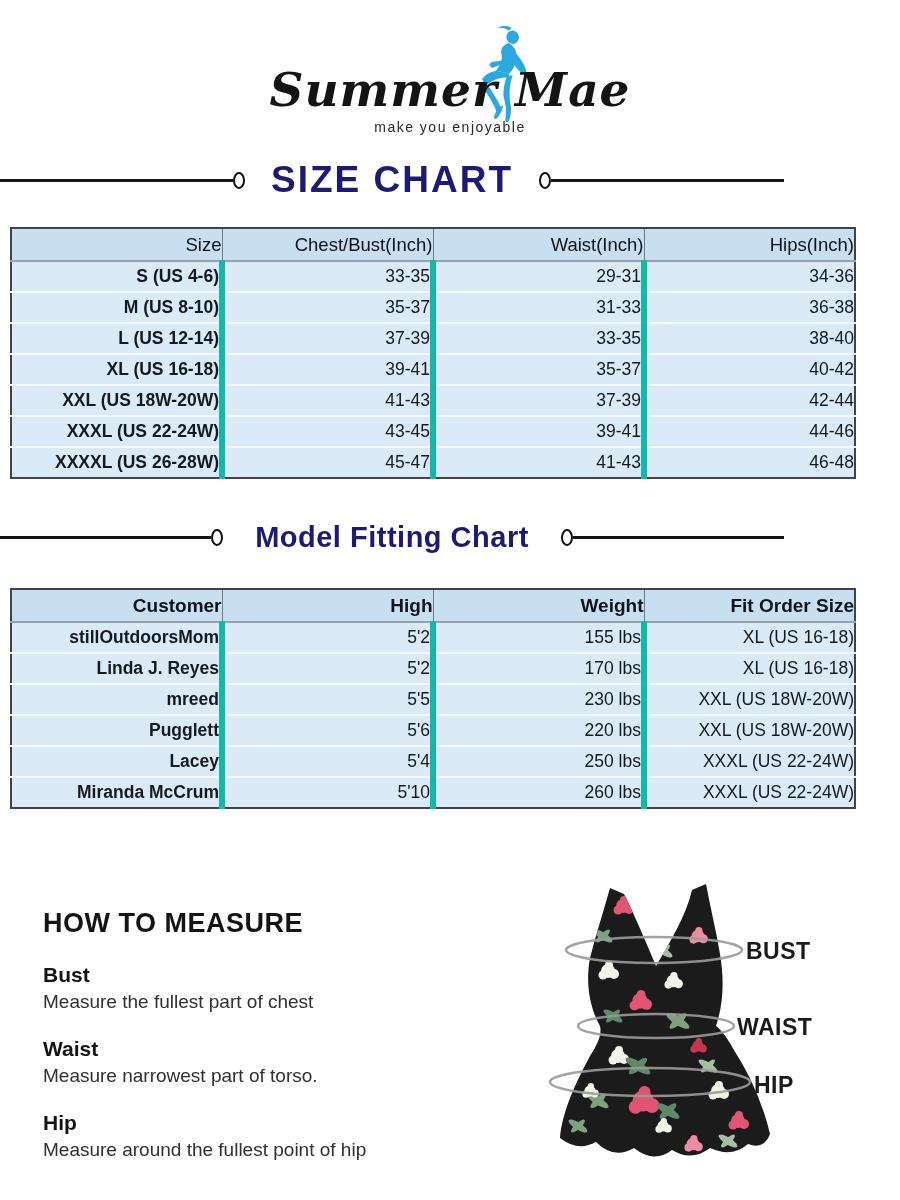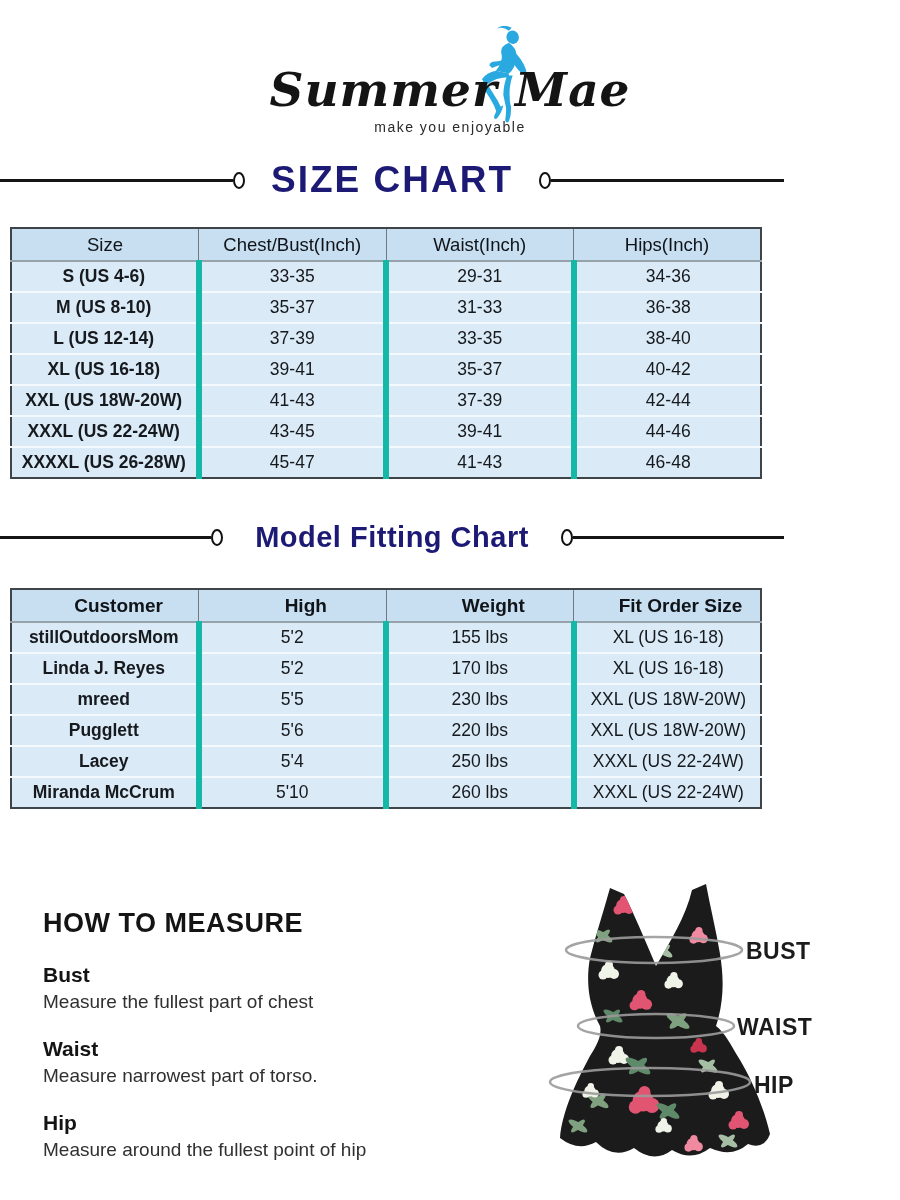--- a/index.html
+++ b/index.html
@@ -21,22 +21,22 @@
   .rule-line { flex:1 1 0; height:3px; background:#151515; }
   .rule-dot { flex:0 0 auto; width:12px; height:17px; border:2.5px solid #101010;
               border-radius:50%; background:#fff; }
   .rule-text { color:var(--accent,#1c1a75); font-weight:800; white-space:nowrap; }
   #size-heading { top:159px; }
   #size-heading .rule-text { margin:0 26px; font-size:37px; letter-spacing:2px; }
   #model-heading { top:521px; }
   #model-heading .rule-text { margin:0 32px; font-size:29px; letter-spacing:0.5px; }
 
   
-  table { position:absolute; left:10px; width:752px; border-collapse:collapse;
-          table-layout:fixed; text-align:center; color:#16191d;
+  table { position:absolute; left:10px; width:846px; border-collapse:collapse;
+          table-layout:fixed; text-align:right; color:#16191d;
           border:2px solid #3f4448; }
   th { background:#c7dff1; height:33px; border-left:1px solid #6f7a81; color:#101317; }
   td { background:#daeaf6; height:31px; font-size:17.5px;
        border-left:6px solid #14b8a6; border-top:2px solid #f4f9fd; }
   th:first-child, td:first-child { border-left:none;font-weight:bold; }
   tbody tr:first-child td { border-top:2px solid #97a3aa; }
   #size-table { top:227px; }
   #size-table th { font-weight:500; font-size:18.5px; }
   #fitting-table { top:588px; }
   #fitting-table th { font-weight:700; font-size:19px;padding-left:27px; }

